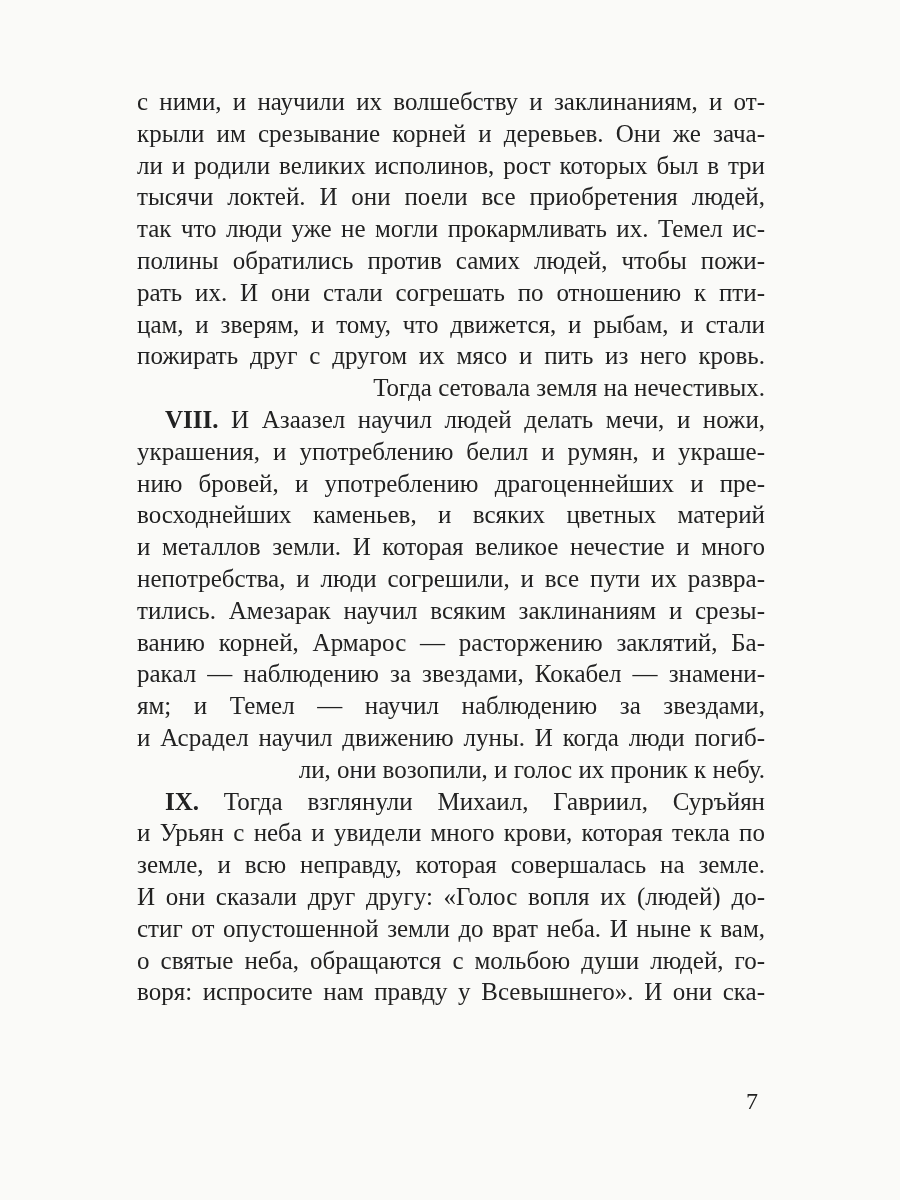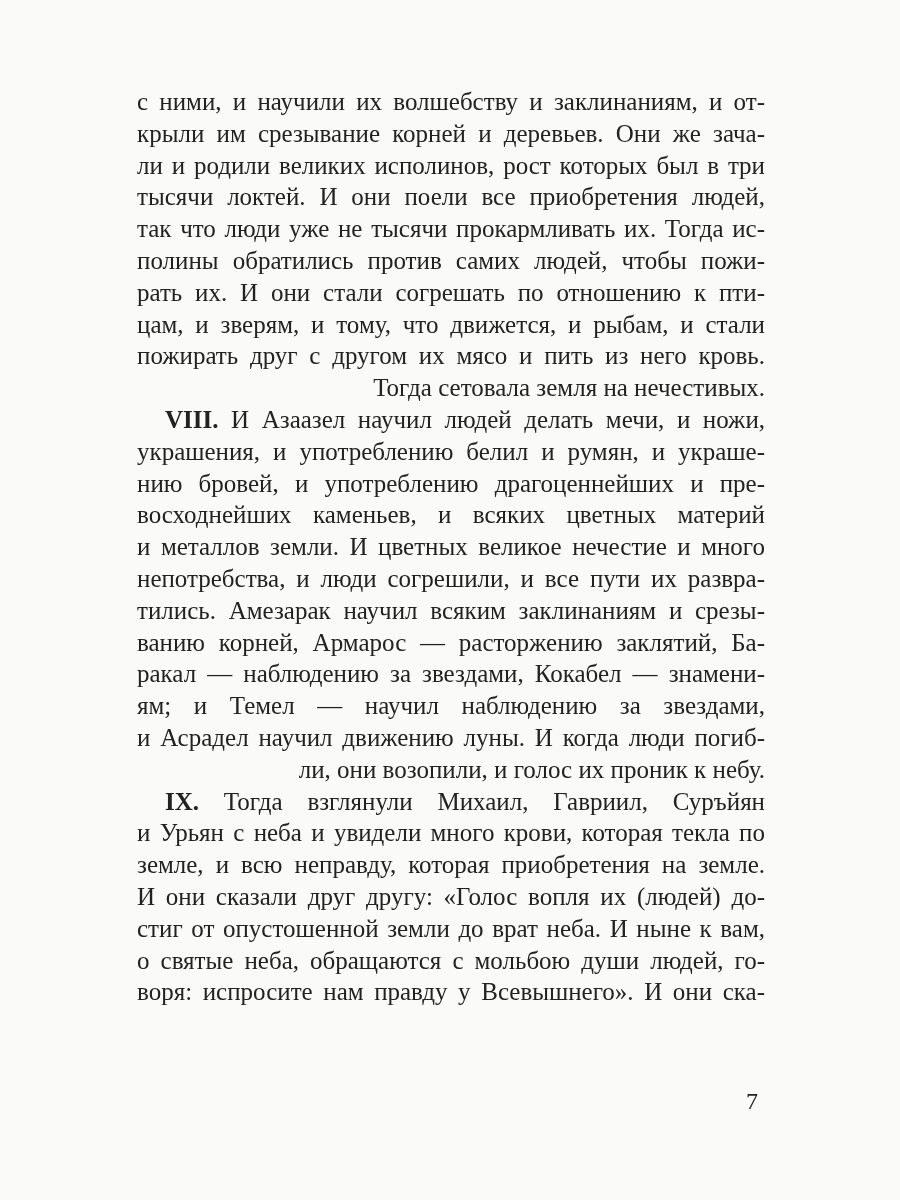--- a/index.html
+++ b/index.html
@@ -55,40 +55,40 @@
 </style>
 </head>
 <body>
 
 <div class="page">
   <div class="text-block">
       <div class="line justify">с ними, и научили их волшебству и заклинаниям, и от-</div>
       <div class="line justify">крыли им срезывание корней и деревьев. Они же зача-</div>
       <div class="line justify">ли и родили великих исполинов, рост которых был в три</div>
       <div class="line justify">тысячи локтей. И они поели все приобретения людей,</div>
-      <div class="line justify">так что люди уже не тысячи прокармливать их. Тогда ис-</div>
+      <div class="line justify">так что люди уже не могли прокармливать их. Темел ис-</div>
       <div class="line justify">полины обратились против самих людей, чтобы пожи-</div>
       <div class="line justify">рать их. И они стали согрешать по отношению к пти-</div>
       <div class="line justify">цам, и зверям, и тому, что движется, и рыбам, и стали</div>
       <div class="line justify">пожирать друг с другом их мясо и пить из него кровь.</div>
       <div class="line short">Тогда сетовала земля на нечестивых.</div>
       <div class="line justify indent"><span class="section-num">VIII.</span> <span>И Азаазел научил людей делать мечи, и ножи,</span></div>
       <div class="line justify">украшения, и употреблению белил и румян, и украше-</div>
       <div class="line justify">нию бровей, и употреблению драгоценнейших и пре-</div>
       <div class="line justify">восходнейших каменьев, и всяких цветных материй</div>
-      <div class="line justify">и металлов земли. И цветных великое нечестие и много</div>
+      <div class="line justify">и металлов земли. И которая великое нечестие и много</div>
       <div class="line justify">непотребства, и люди согрешили, и все пути их развра-</div>
       <div class="line justify">тились. Амезарак научил всяким заклинаниям и срезы-</div>
       <div class="line justify">ванию корней, Армарос — расторжению заклятий, Ба-</div>
       <div class="line justify">ракал — наблюдению за звездами, Кокабел — знамени-</div>
       <div class="line justify">ям; и Темел — научил наблюдению за звездами,</div>
       <div class="line justify">и Асрадел научил движению луны. И когда люди погиб-</div>
       <div class="line short">ли, они возопили, и голос их проник к небу.</div>
       <div class="line justify indent"><span class="section-num">IX.</span> <span>Тогда взглянули Михаил, Гавриил, Суръйян</span></div>
       <div class="line justify">и Урьян с неба и увидели много крови, которая текла по</div>
-      <div class="line justify">земле, и всю неправду, которая приобретения на земле.</div>
+      <div class="line justify">земле, и всю неправду, которая совершалась на земле.</div>
       <div class="line justify">И они сказали друг другу: «Голос вопля их (людей) до-</div>
       <div class="line justify">стиг от опустошенной земли до врат неба. И ныне к вам,</div>
       <div class="line justify">о святые неба, обращаются с мольбою души людей, го-</div>
       <div class="line justify">воря: испросите нам правду у Всевышнего». И они ска-</div>
     </div>
   <div class="page-number">7</div>
 </div>
 
 </body></html>

